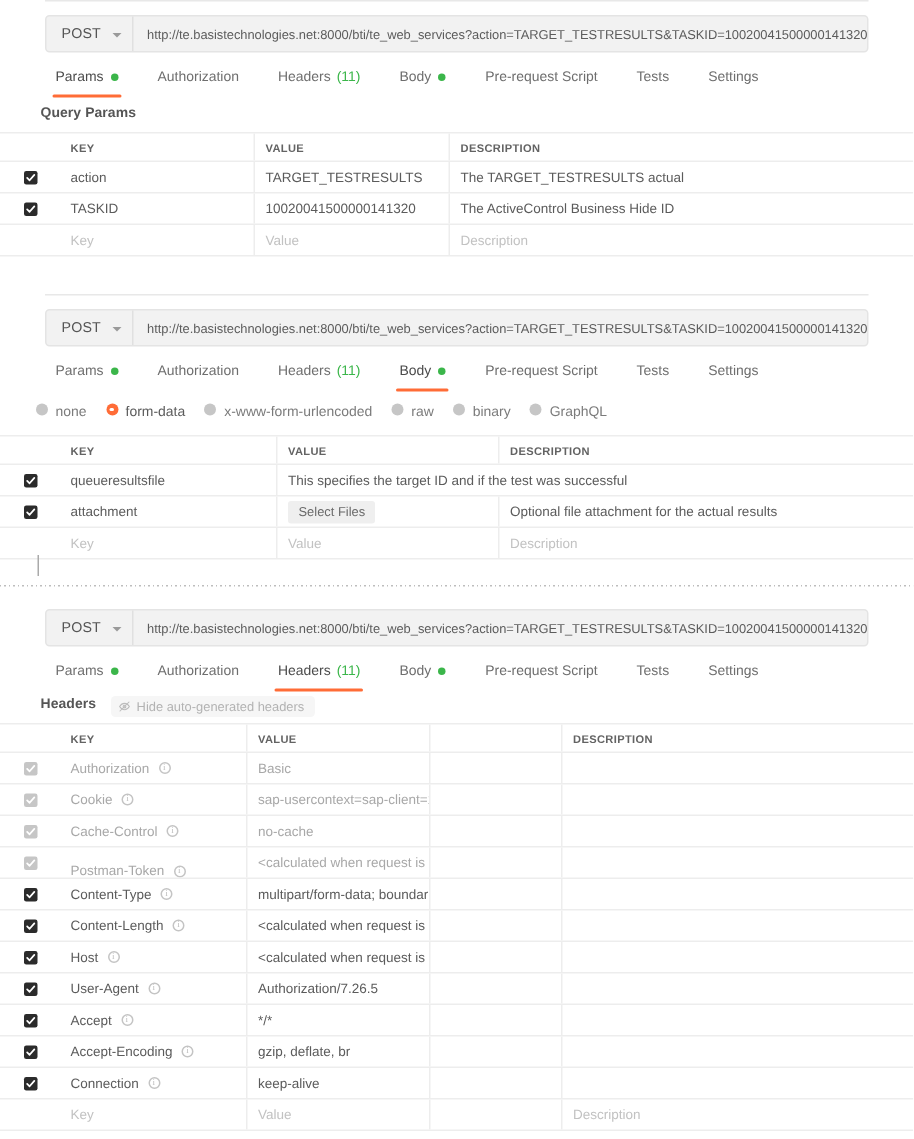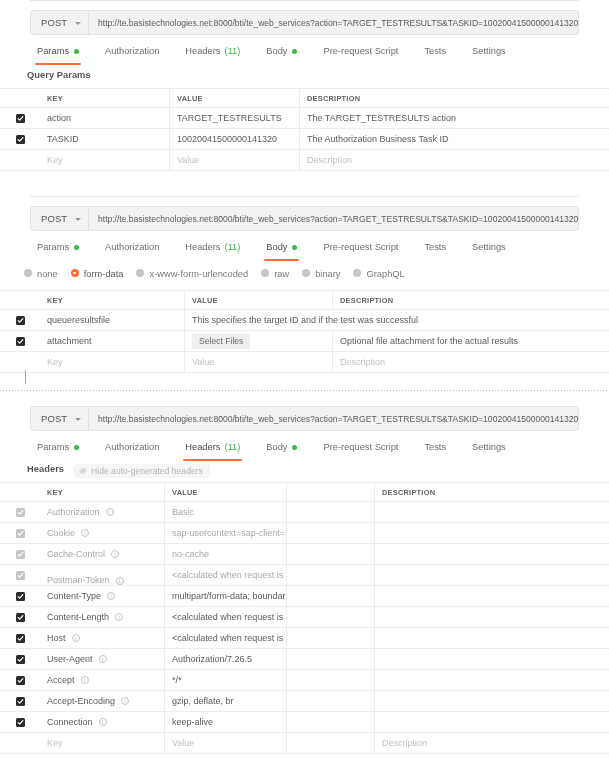--- a/index.html
+++ b/index.html
@@ -309,34 +309,34 @@
       <div class="trow">
         <div class="cell chk" style="width:40px;">
           <span class="cb">
             <svg width="7" height="7" viewBox="0 0 10 10">
                 <path d="M1.6 5.2 L3.9 7.4 L8.4 2.3" stroke="#fff" stroke-width="1.7" fill="none" stroke-linecap="round" stroke-linejoin="round"></path>
               </svg>
           </span>
         </div>
         <div class="cell" style="width:130px;">action</div>
         <div class="cell" style="width:130px;">TARGET_TESTRESULTS</div>
-        <div class="cell last" style="flex:1;">The TARGET_TESTRESULTS action</div>
+        <div class="cell last" style="flex:1;">The TARGET_TESTRESULTS actual</div>
       </div>
 
       <div class="trow">
         <div class="cell chk" style="width:40px;">
           <span class="cb">
             <svg width="7" height="7" viewBox="0 0 10 10">
                 <path d="M1.6 5.2 L3.9 7.4 L8.4 2.3" stroke="#fff" stroke-width="1.7" fill="none" stroke-linecap="round" stroke-linejoin="round"></path>
               </svg>
           </span>
         </div>
         <div class="cell" style="width:130px;">TASKID</div>
         <div class="cell" style="width:130px;">10020041500000141320</div>
-        <div class="cell last" style="flex:1;">The Authorization Business Task ID</div>
+        <div class="cell last" style="flex:1;">The ActiveControl Business Hide ID</div>
       </div>
 
       <div class="trow placeholder">
         <div class="cell chk" style="width:40px;"></div>
         <div class="cell" style="width:130px;">Key</div>
         <div class="cell" style="width:130px;">Value</div>
         <div class="cell last" style="flex:1;">Description</div>
       </div>
     </div>
   </div>

